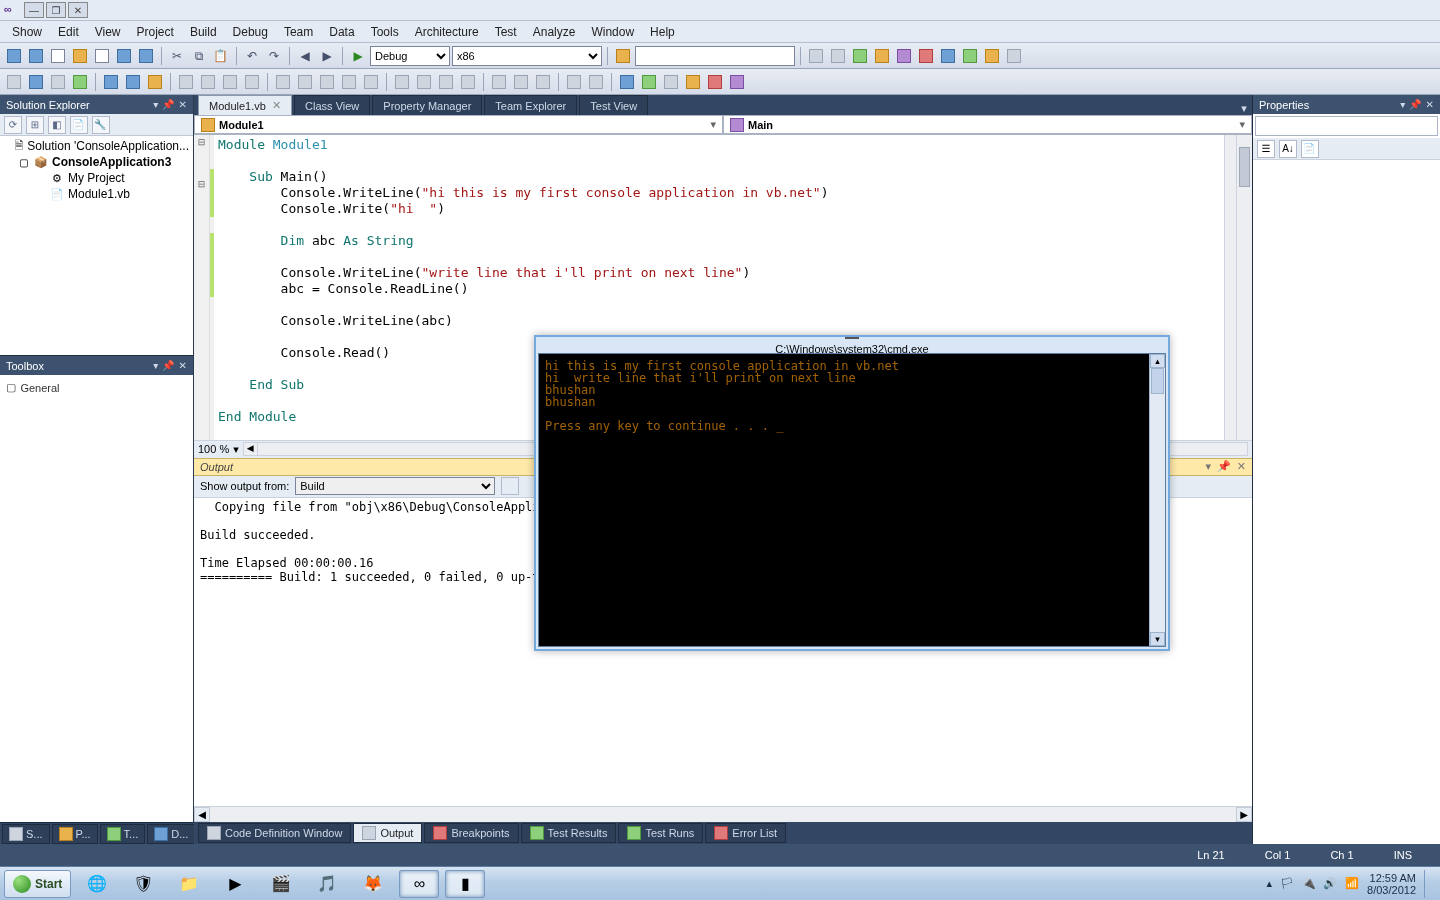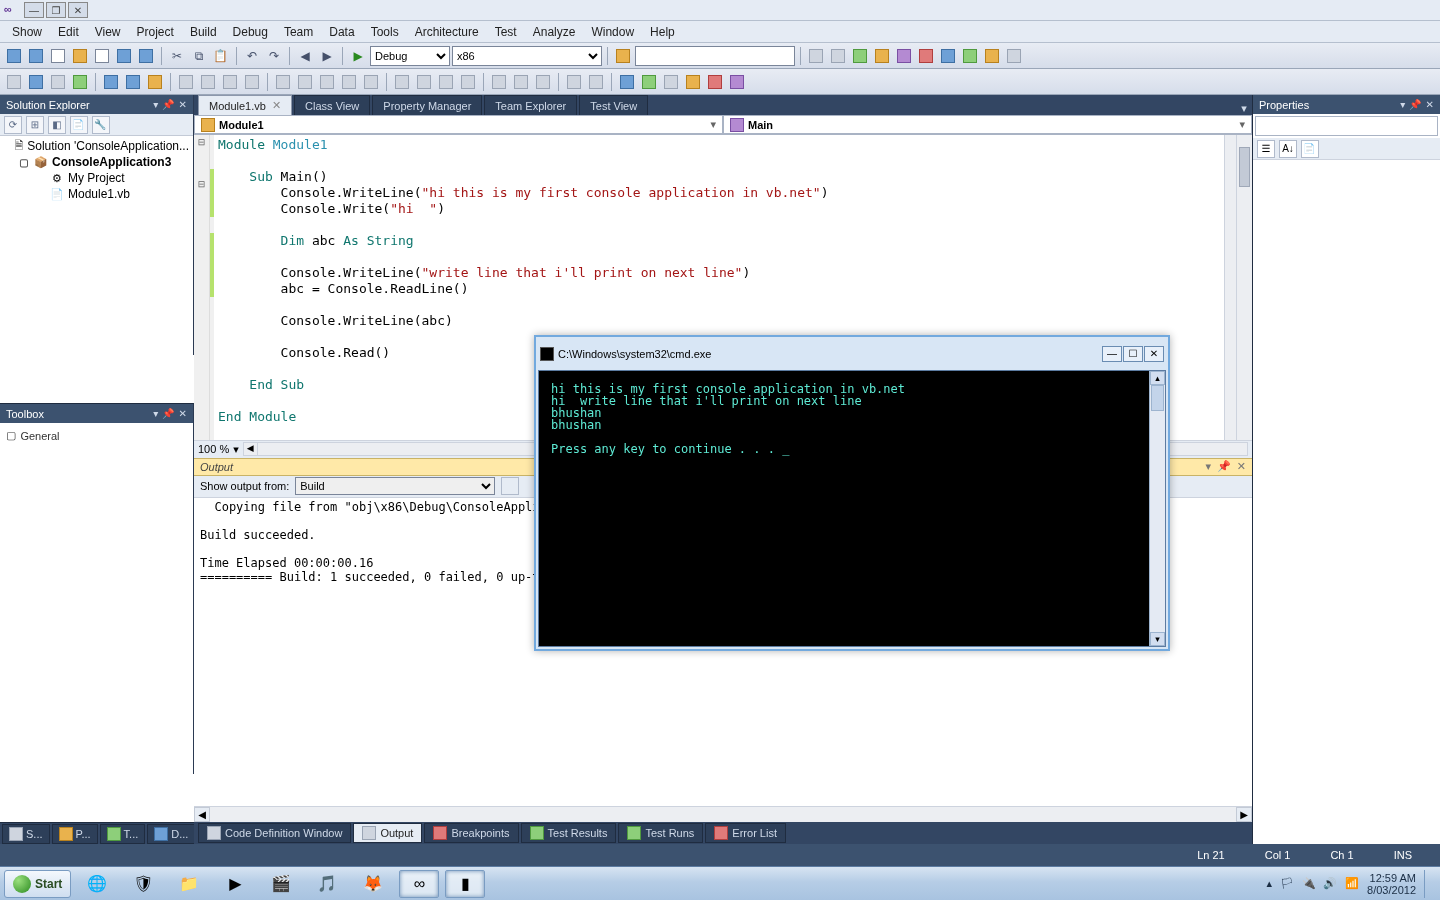--- a/index.html
+++ b/index.html
@@ -105,26 +105,26 @@
 .taskbar .tray { margin-left: auto; display: flex; align-items: center; gap: 8px; font-size: 11px; color: #1a2d44; padding-right: 4px; }
 .taskbar .tray .clock { text-align: right; line-height: 12px; }
 
 
 .side-tabs { height: 22px; background: #334663; display: flex; align-items: center; padding: 0 2px; gap: 2px; font-size: 11px; color: #cfd9e8; border-top: 1px solid #1f2c40; }
 .side-tab { padding: 2px 6px; background: #2d3f59; border: 1px solid #1f2c40; display: flex; align-items: center; gap: 3px; }
 .side-ico { width: 12px; height: 12px; }
 
 
 .cmd-window { position: absolute; left: 534px; top: 335px; width: 636px; height: 316px; border: 2px solid #72a9de; background: #d8e6f5; box-shadow: 0 0 8px rgba(0,0,0,.3); display: flex; flex-direction: column; }
-.cmd-title { height: 33px; display: flex; align-items: center; padding: 0 4px; font-size: 11px; gap: 4px; }
+.cmd-title { height: 16px; display: flex; align-items: center; padding: 0 4px; font-size: 11px; gap: 4px; flex-direction: column; }
 .cmd-title .cmd-ico { width: 14px; height: 14px; background: #000; border: 1px solid #555; }
 .cmd-title .cmd-btns { margin-left: auto; display: flex; }
 .cmd-title .cmd-btn { width: 20px; height: 16px; border: 1px solid #6a8cb2; background: #e8f0fa; margin-left: 1px; display: flex; align-items: center; justify-content: center; font-size: 10px; }
 .cmd-body-wrap { flex: 1; display: flex; border: 1px solid #5c7ba1; margin: 0 2px 2px 2px; }
-.cmd-body { flex: 1; background: #000; color: #5eead4; font-family: "Lucida Console", monospace; font-size: 12px; line-height: 12px; padding: 12px; white-space: pre; }
+.cmd-body { flex: 1; background: #000; color: #a16207; font-family: "Lucida Console", monospace; font-size: 12px; line-height: 12px; padding: 6px; white-space: pre; }
 .cmd-scroll { width: 16px; background: #e4eaf3; border-left: 1px solid #9db4cf; position: relative; }
 .cmd-scroll .arrow { height: 14px; border: 1px solid #9db4cf; background: #d2def0; display: flex; align-items: center; justify-content: center; font-size: 9px; }
 .cmd-scroll .thumb { position: absolute; top: 14px; left: 1px; right: 1px; height: 26px; background: #c3d4ea; border: 1px solid #9db4cf; }
 
 
 .ic { display:inline-block; width:14px; height:14px; border:1px solid #7a8599; background:#fff; }
 .ic.blue { background:#6ea0d6; border-color:#3e6fa3; }
 .ic.green { background:#8dcf7a; border-color:#4f9a3e; }
 .ic.orange { background:#e9b24d; border-color:#b8811e; }
 .ic.purple { background:#b48ad2; border-color:#7a4fa3; }
@@ -334,21 +334,21 @@
   <span class="btn">
       <span class="ic red"></span>
     </span>
   <span class="btn">
       <span class="ic purple"></span>
     </span>
 </div>
 
 <div class="main">
 
-  <div style="display:flex;flex-direction:column;width:194px;gap:48px;">
+  <div style="display:flex;flex-direction:column;width:194px;">
     <div class="panel" style="flex:0 0 260px;">
       <div class="panel-header">
         <span>Solution Explorer</span>
         <span class="pins">
             <span>▾</span>
             <span>📌</span>
             <span>✕</span>
           </span>
       </div>
       <div class="panel-toolbar">

